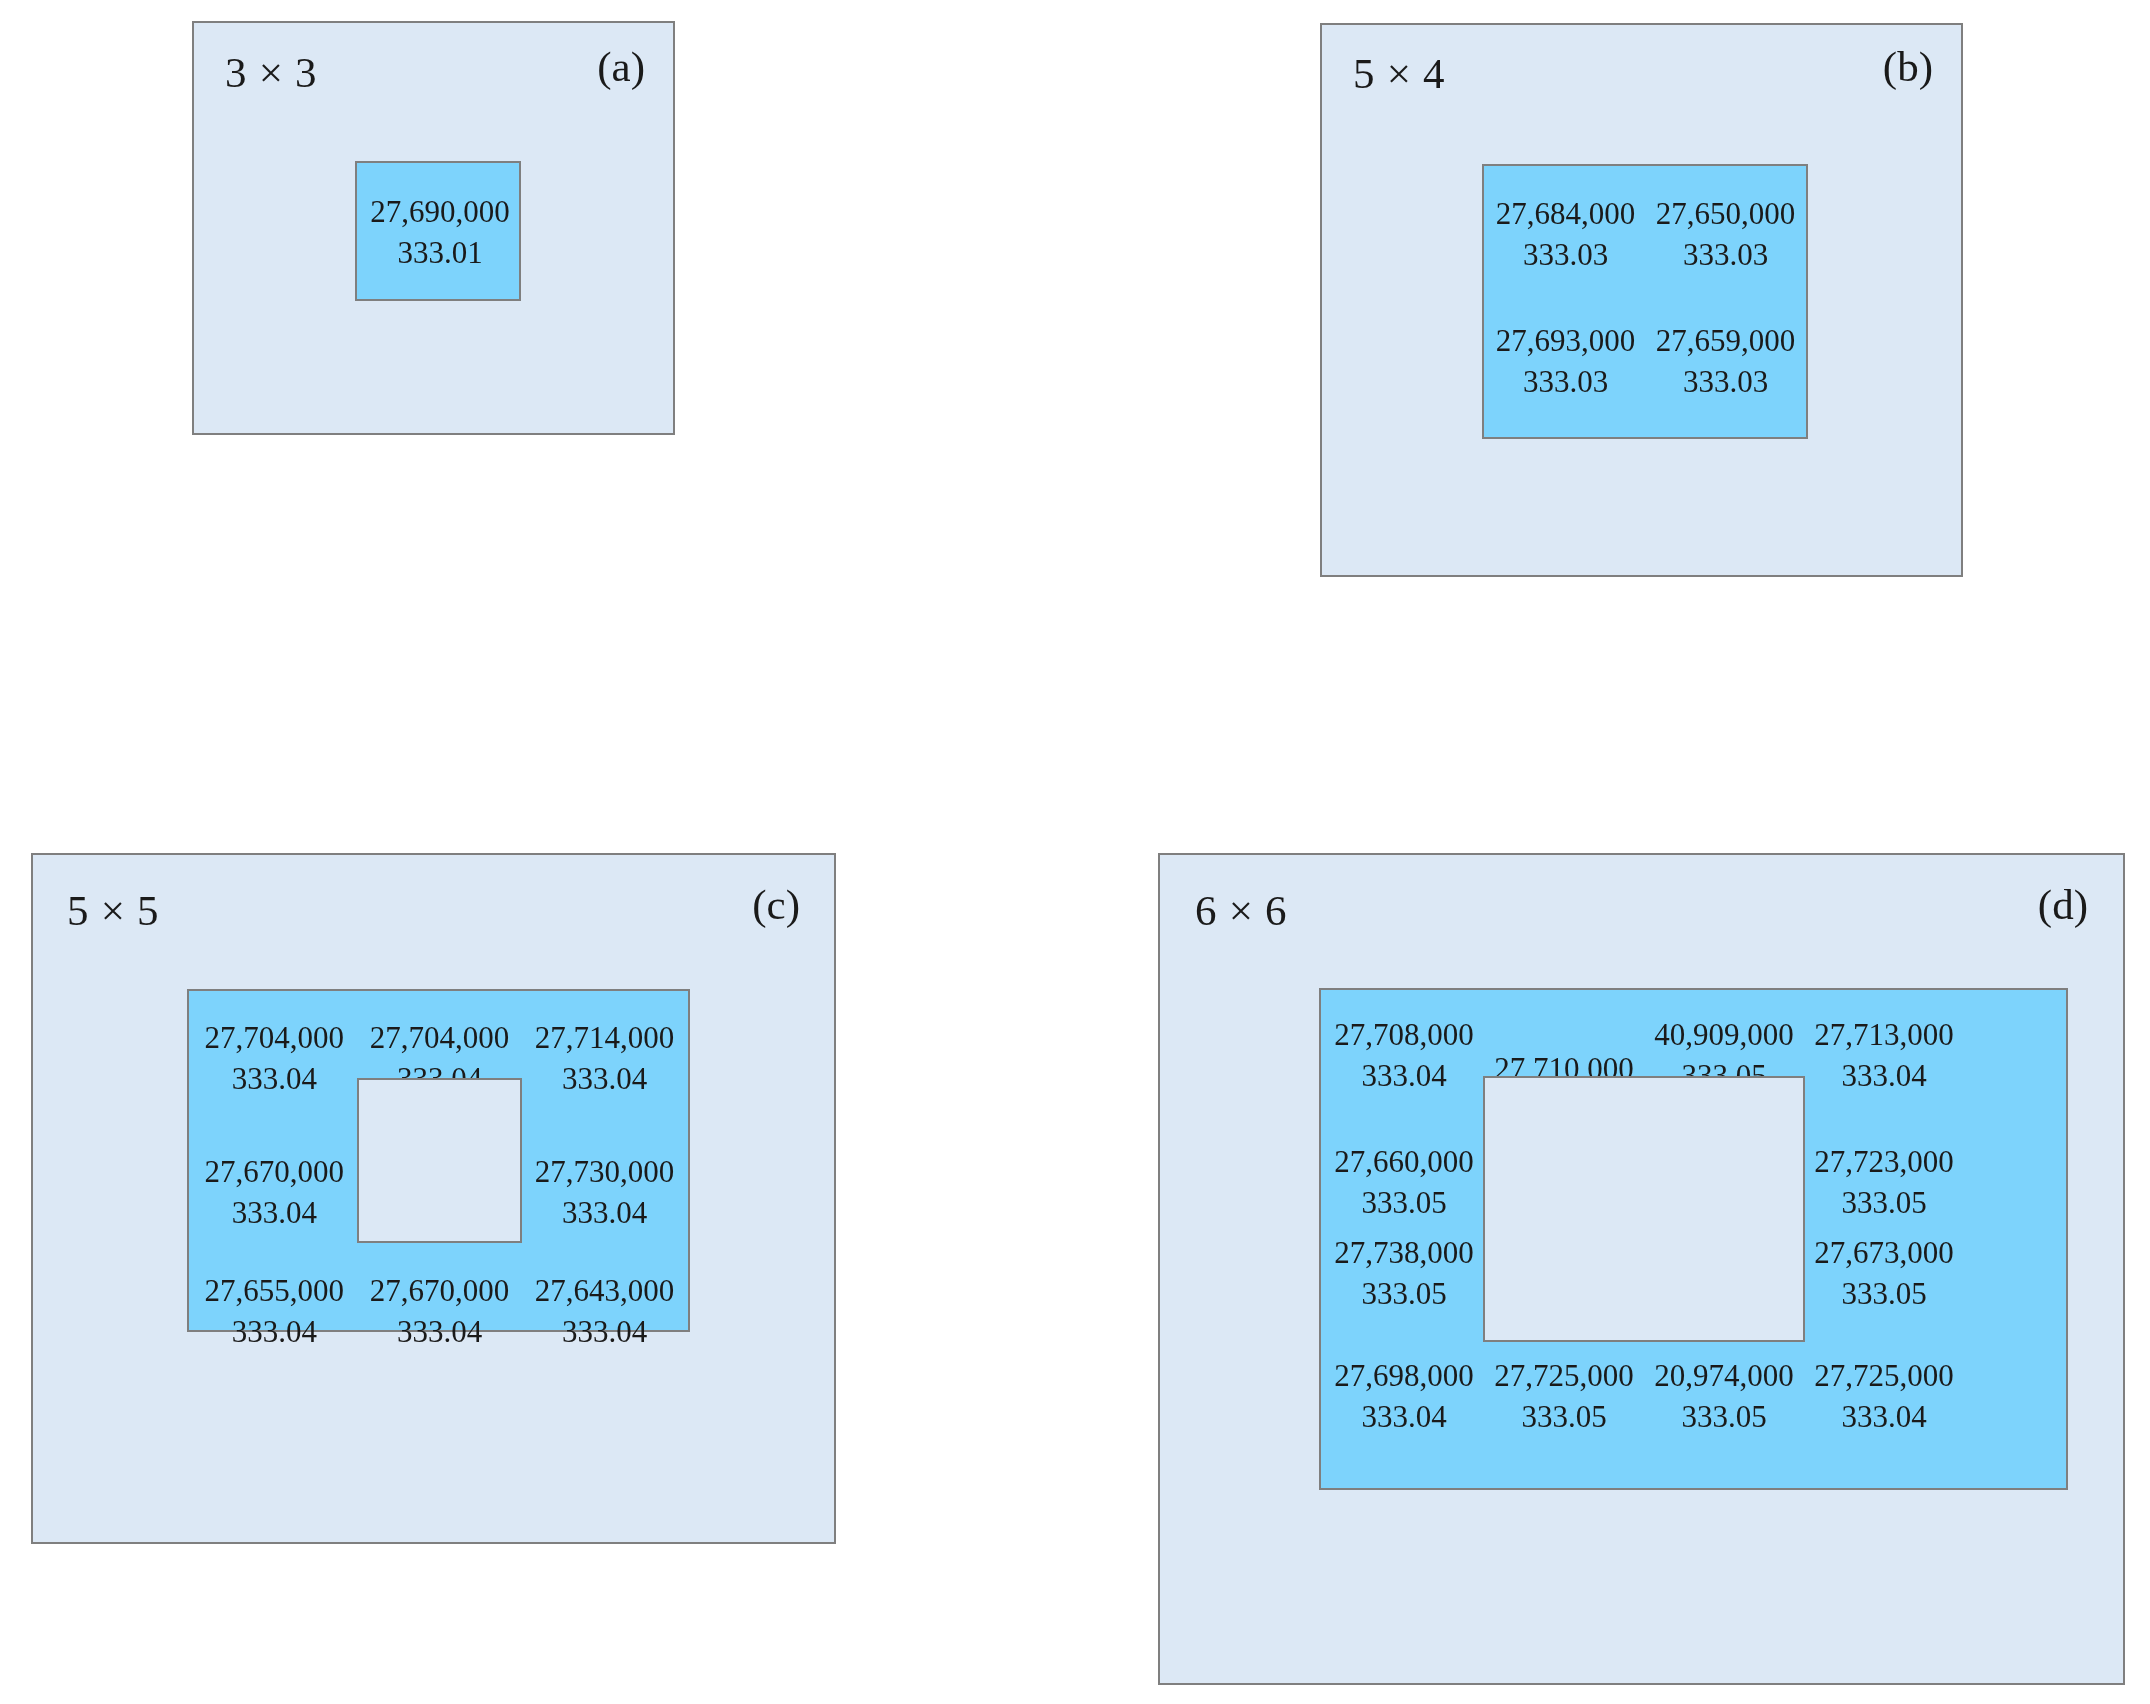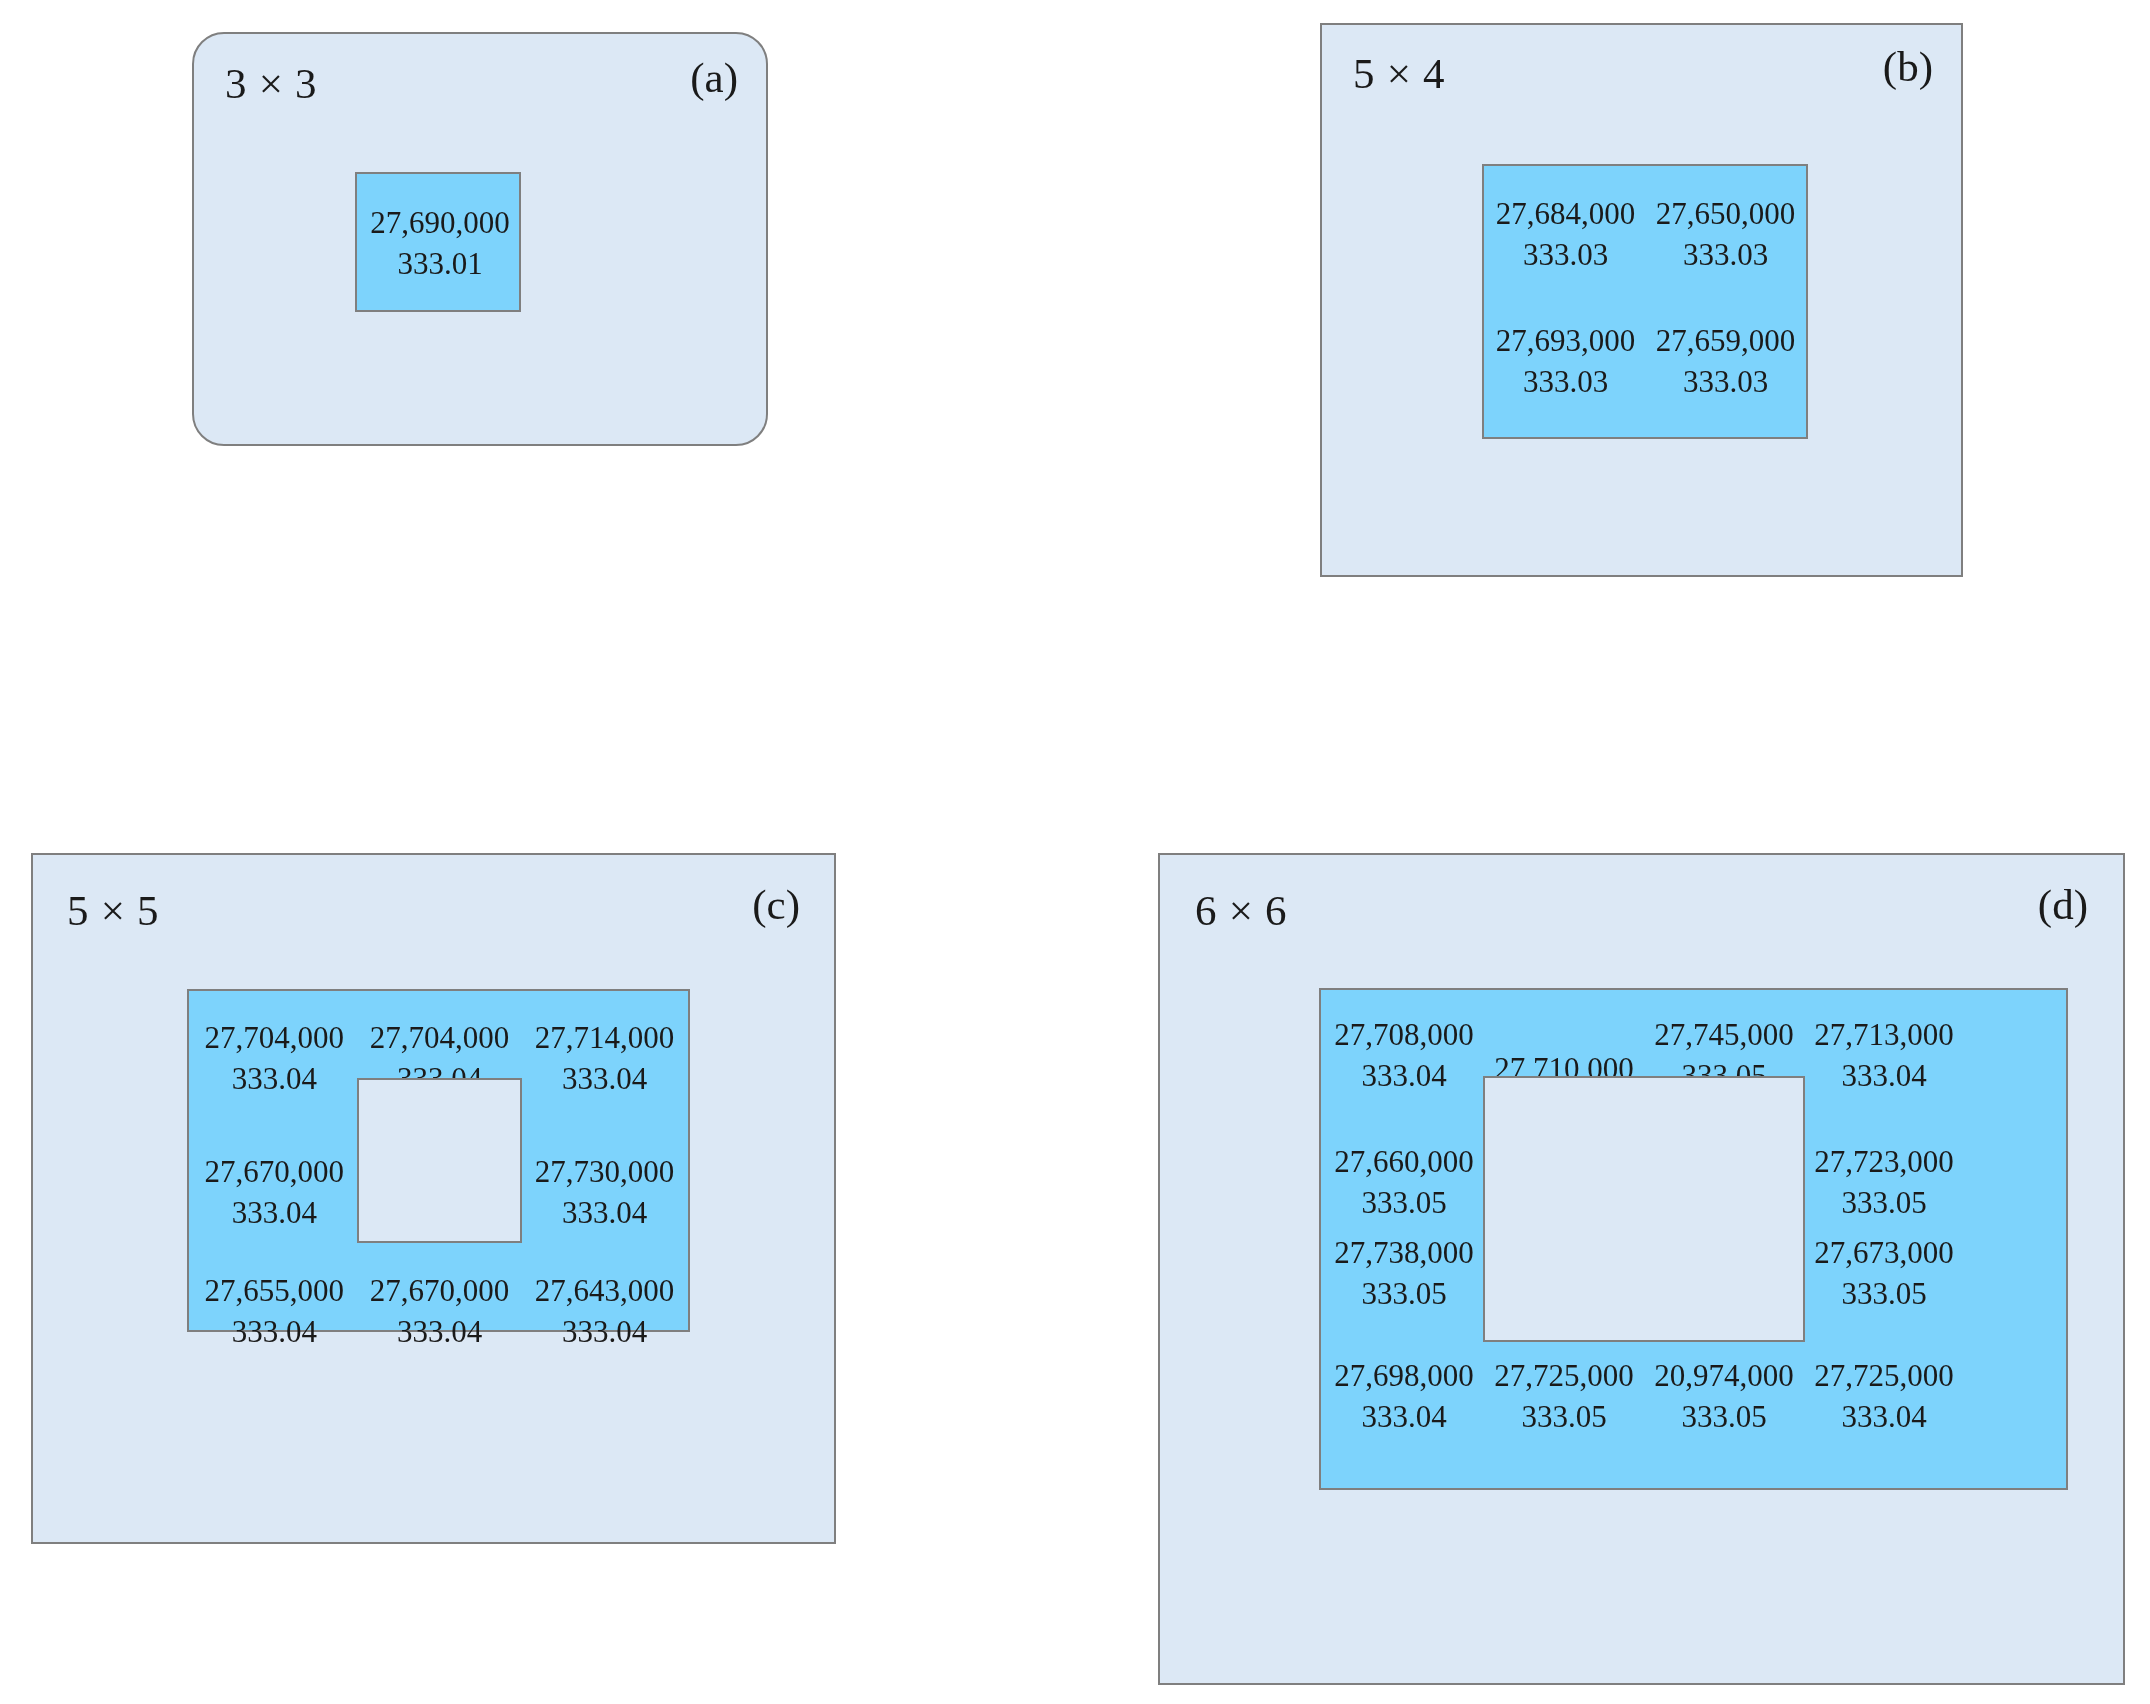--- a/index.html
+++ b/index.html
@@ -63,21 +63,21 @@
   }
   .cell .big   { display: block; }
   .cell .small { display: block; }
 
   
   .cell.a-centre { font-size: 31px; }
 </style>
 </head>
 <body>
 
-<div class="panel" style="left:192px; top:32px; width:576px; height:414px;border-radius:32px;">
+<div class="panel" style="left:192px; top:21px; width:483px; height:414px;">
 
   <div class="panel-title" style="left:31px; top:28px;">3 × 3</div>
 
   <div class="panel-tag" style="right:28px; top:22.4px;">(a)</div>
 
   <div class="whitebox" style="left:161px; top:138px; width:166px; height:140px;">
 
     <div class="cell a-centre" style="left:0px; top:29px; width:166px;">
       <span class="big">27,690,000</span>
       <span class="small">333.01</span>
@@ -175,21 +175,21 @@
 
     <div class="cell" style="left:2.1px; top:25px; width:162px;">
       <span class="big">27,708,000</span>
       <span class="small">333.04</span>
     </div>
     <div class="cell" style="left:162px; top:25px; width:162px;margin-top:34px;">
       <span class="big">27,710,000</span>
       <span class="small">333.05</span>
     </div>
     <div class="cell" style="left:322px; top:25px; width:162px;">
-      <span class="big">27,745,000</span>
+      <span class="big">40,909,000</span>
       <span class="small">333.05</span>
     </div>
     <div class="cell" style="left:482px; top:25px; width:162px;">
       <span class="big">27,713,000</span>
       <span class="small">333.04</span>
     </div>
 
     <div class="corebox" style="left:162px; top:86px; width:322px; height:266px;"></div>
 
     <div class="cell" style="left:2.1px; top:152px; width:162px;">

